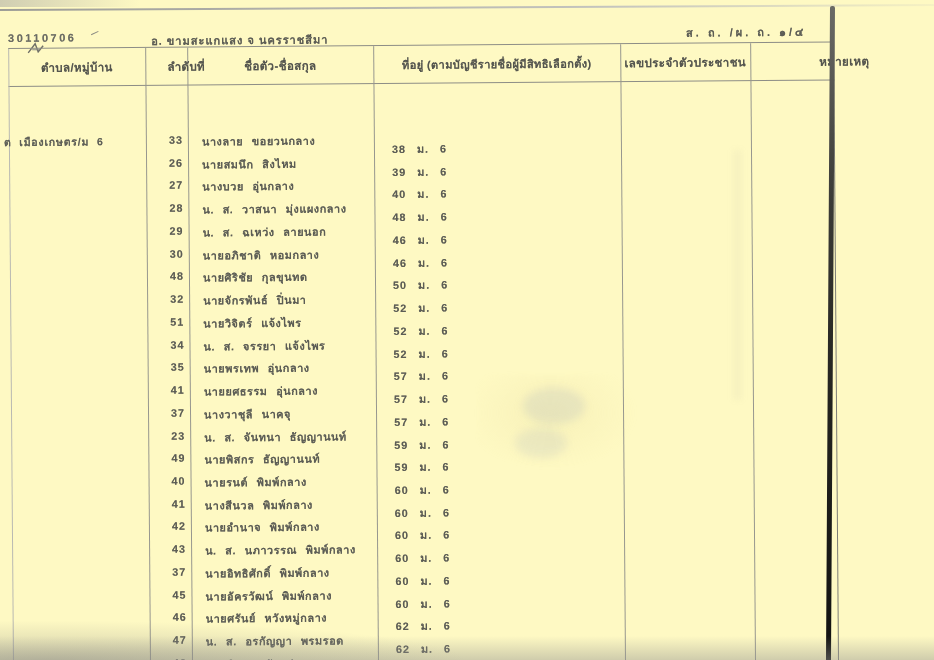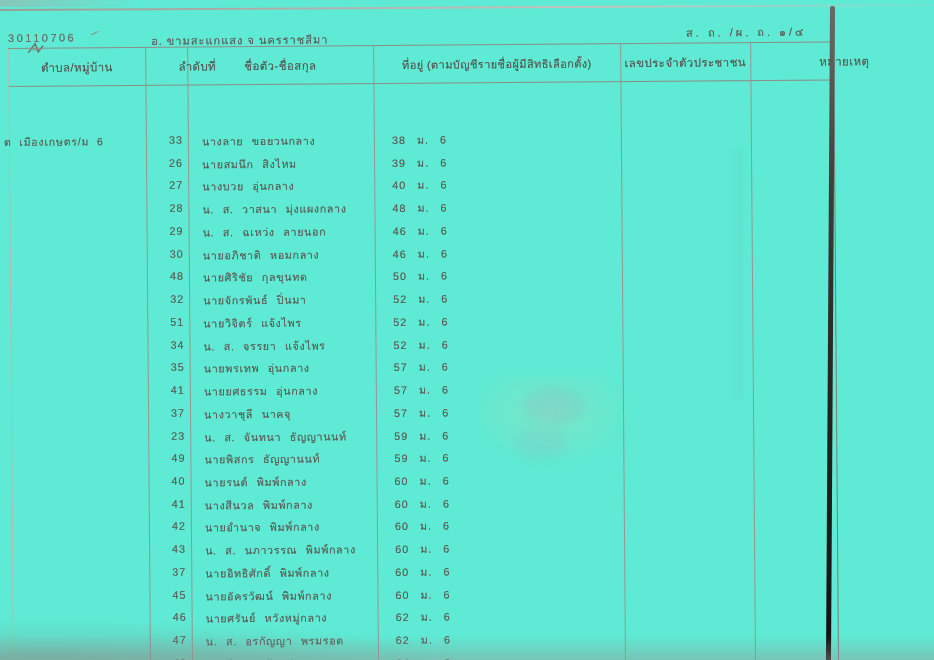--- a/index.html
+++ b/index.html
@@ -1,20 +1,21 @@
 <!DOCTYPE html>
 <html><head>
 <meta charset="utf-8">
 <style>
   html,body{margin:0;padding:0;background:#e9e9e6;}
   .scan{
     position:relative;width:934px;height:660px;overflow:hidden;
-    background:#5eead4;
+    background:#fef9c3;
     font-family:"Liberation Sans","DejaVu Sans",sans-serif;
     color:#5c5d55;
+    font-weight:bold;
   }
   
   .top-edge-line{
     position:absolute;left:0;top:9px;width:100%;height:2px;
     background:linear-gradient(to right,#9c9c96,#b3b3ad 35%,#c4c4be 65%,rgba(196,196,190,.15));
     transform:rotate(-.3deg);transform-origin:left top;
   }
   .top-corner-shade{
     position:absolute;left:0;top:0;width:140px;height:7px;
     background:linear-gradient(to right,rgba(170,170,164,.55),rgba(170,170,164,0));
@@ -66,33 +67,33 @@
     border-top:1.2px solid #8d8d86;}
   .hline-header{position:absolute;left:0;top:37px;width:826px;height:0;
     border-top:1px solid #8d8d86;}
   .vline{position:absolute;top:0;width:0;height:652px;border-left:1px solid #97978f;}
   .v0{left:0;border-left-color:#b9b9b2;}
   .v1{left:137px;}.v2{left:179px;}.v3{left:365px;}.v4{left:612px;}.v5{left:742px;}
   .v6{left:825px;border-left-color:#7d7d76;}
   .hcell{position:absolute;top:0;height:37px;display:flex;align-items:center;
     justify-content:center;text-align:center;font-size:11.5px;letter-spacing:.4px;
     color:#55564f;}
-  .h0{left:0;width:137px;}.h1{left:137px;width:42px;padding-left:31px;}.h2{left:179px;width:186px;}
+  .h0{left:0;width:137px;}.h1{left:126px;width:42px;padding-left:31px;}.h2{left:179px;width:186px;}
   .h3{left:365px;width:247px;font-size:11px;}.h4{left:612px;width:130px;}
   .h5{left:742px;width:92px;padding-left:48px;}
   
   .village{position:absolute;left:-5px;top:85px;width:145px;font-size:10.5px;
     letter-spacing:.8px;word-spacing:4px;color:#5f6058;}
   .rows{position:absolute;left:0;top:82px;width:826px;}
   .row{position:relative;height:22.74px;font-size:10.8px;color:#5c5d55;}
   .row .no{position:absolute;left:138px;top:4px;width:36px;text-align:right;
     letter-spacing:1px;}
   .row .name{position:absolute;left:193px;top:4px;width:180px;letter-spacing:.6px;
     word-spacing:5px;white-space:nowrap;}
-  .row .addr{position:absolute;left:383px;top:4px;width:120px;letter-spacing:1px;
+  .row .addr{position:absolute;left:383px;top:13px;width:120px;letter-spacing:1px;
     word-spacing:7px;white-space:nowrap;}
   .txt-fuzz{text-shadow:0 0 .5px rgba(92,93,85,.55);}
 </style>
 </head>
 <body>
 
 <div class="scan">
 
   <div class="top-corner-shade"></div>
   <div class="top-edge-line"></div>

